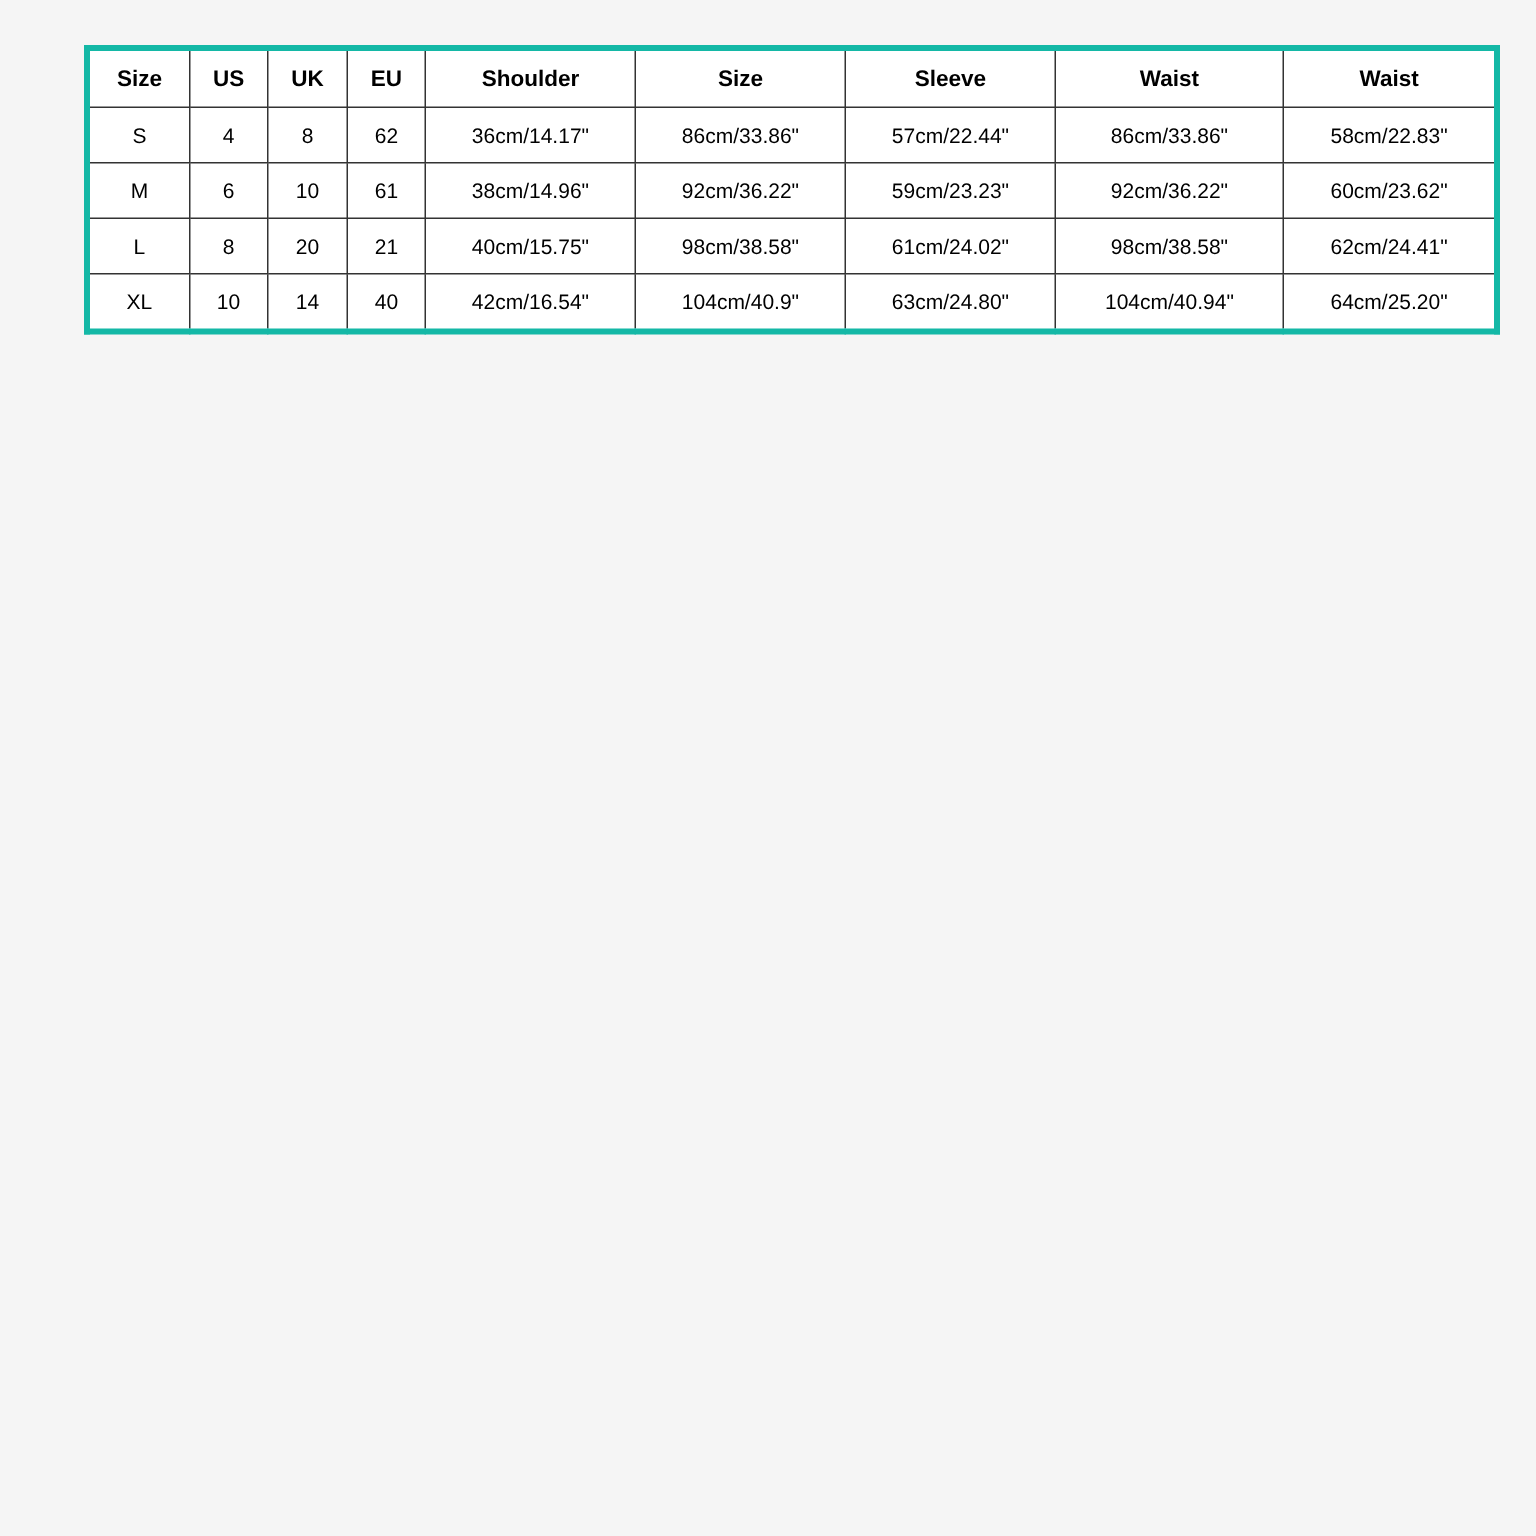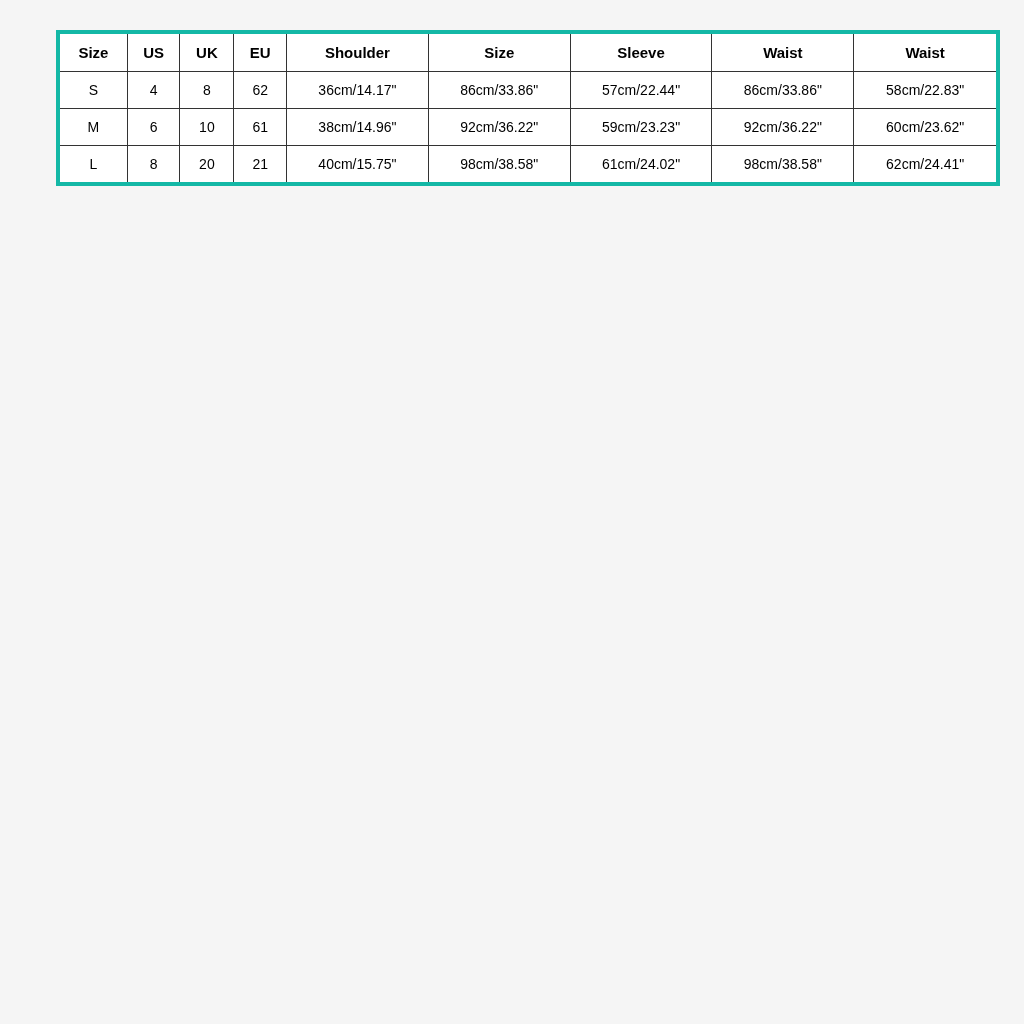--- a/index.html
+++ b/index.html
@@ -96,15 +96,26 @@
           <td>L</td>
           <td>8</td>
           <td>20</td>
           <td>21</td>
           <td>40cm/15.75"</td>
           <td>98cm/38.58"</td>
           <td>61cm/24.02"</td>
           <td>98cm/38.58"</td>
           <td>62cm/24.41"</td>
         </tr>
+        <tr>
+          <td>XL</td>
+          <td>10</td>
+          <td>14</td>
+          <td>40</td>
+          <td>42cm/16.54"</td>
+          <td>104cm/40.9"</td>
+          <td>63cm/24.80"</td>
+          <td>104cm/40.94"</td>
+          <td>64cm/25.20"</td>
+        </tr>
       </tbody>
   </table>
 </div>
 
 </body></html>

